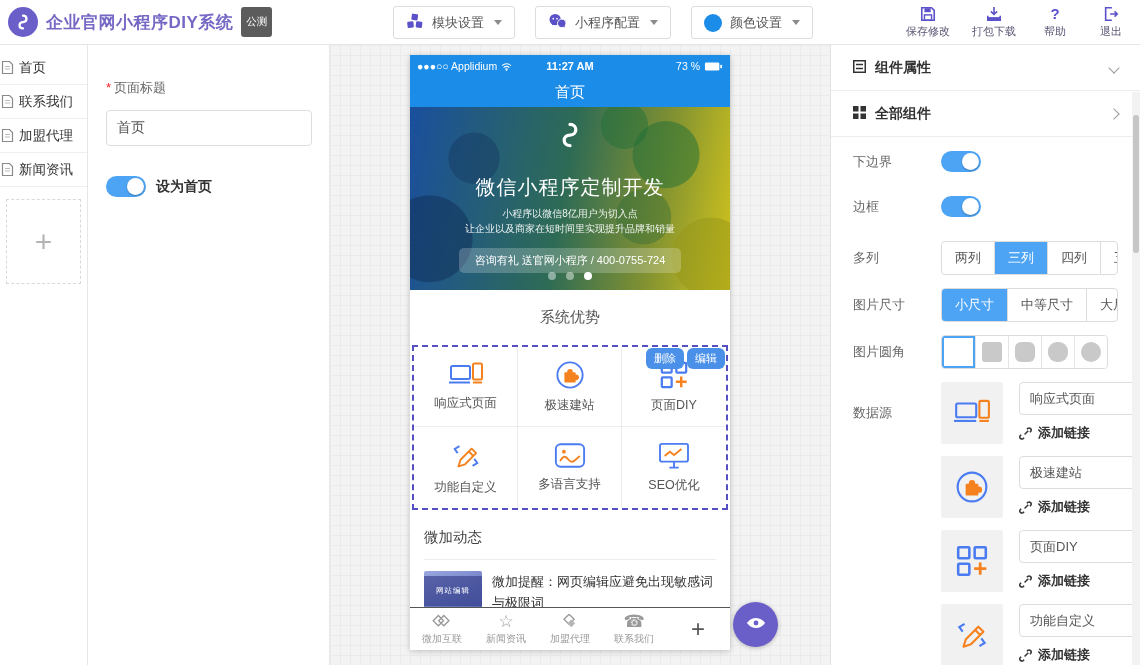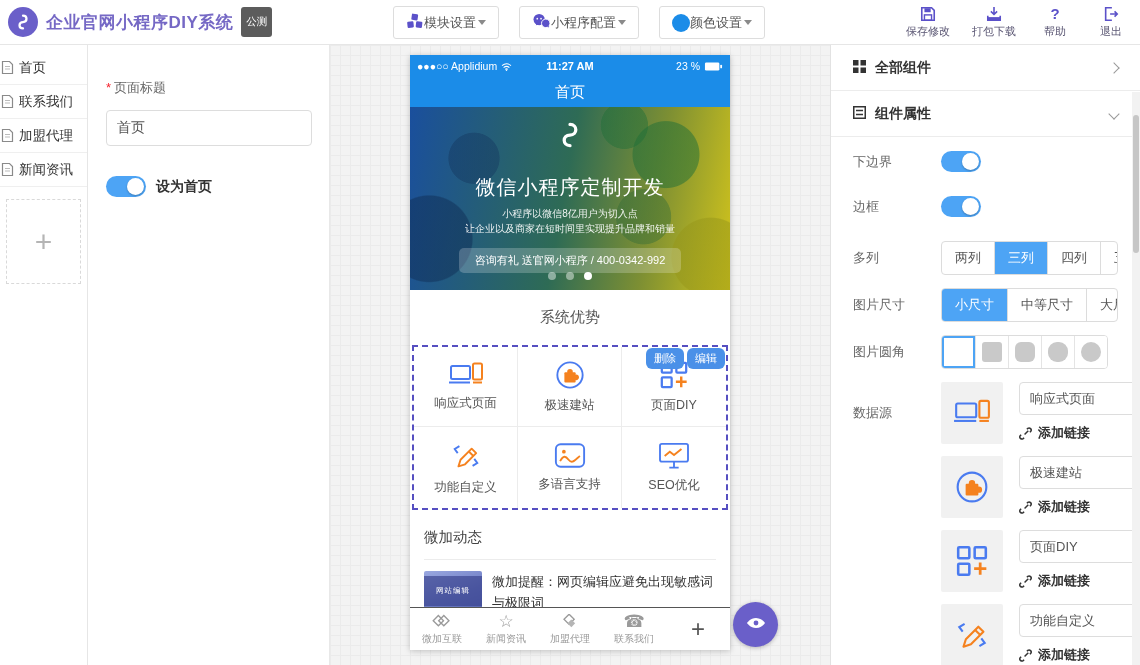--- a/index.html
+++ b/index.html
@@ -6,21 +6,21 @@
   html,body{width:1140px;height:665px;overflow:hidden;}
   body{font-family:"Liberation Sans","DejaVu Sans",sans-serif;background:#fff;color:#333;position:relative;}
 
   
   .hdr{position:absolute;top:0;left:0;width:1140px;height:45px;background:#fff;border-bottom:1px solid #e6e6e6;z-index:30;}
   .brand{position:absolute;left:8px;top:7px;display:flex;align-items:center;gap:8px;}
   .logo{width:30px;height:30px;border-radius:50%;background:#6a5fc9;display:flex;align-items:center;justify-content:center;}
   .brand-title{font-size:17px;font-weight:bold;color:#7568c5;letter-spacing:.5px;}
   .beta{background:#5c5c5c;color:#fff;font-size:10.5px;padding:8px 5px;border-radius:3px;}
   .hmenus{position:absolute;left:393px;top:6px;display:flex;gap:20px;}
-  .hbtn{display:flex;align-items:center;gap:0;height:33px;padding:0 12px;border:1px solid #ddd;border-radius:3px;background:#fff;font-size:13px;color:#555;cursor:pointer;}
+  .hbtn{display:flex;align-items:center;gap:8px;height:33px;padding:0 12px;border:1px solid #ddd;border-radius:3px;background:#fff;font-size:13px;color:#555;cursor:pointer;}
   .caret{width:0;height:0;border-left:4px solid transparent;border-right:4px solid transparent;border-top:5px solid #8a8a8a;margin-left:2px;}
   .color-dot{width:18px;height:18px;border-radius:50%;background:#1b8ce8;}
   .hactions{position:absolute;right:12px;top:5px;display:flex;gap:22px;}
   .haction{display:flex;flex-direction:column;align-items:center;gap:2px;cursor:pointer;min-width:34px;}
   .haction .ic{height:17px;display:flex;align-items:flex-end;justify-content:center;color:#5b51c9;font-weight:bold;font-size:15px;}
   .haction .lb{font-size:11px;color:#5a5673;}
 
   
   .pages-col{position:absolute;left:0;top:45px;width:88px;height:620px;background:#fff;border-right:1px solid #e6e6e6;padding-top:6px;}
   .pitem{height:34px;display:flex;align-items:center;gap:5px;padding-left:6px;border-bottom:1px solid #efefef;font-size:13.5px;color:#333;cursor:pointer;overflow:hidden;}
@@ -256,21 +256,21 @@
     <div class="pstatus">
       <span class="seg">
         <span>●●●○○ Applidium</span>
         <svg width="11" height="9" viewBox="0 0 12 10">
             <path d="M1 4a8 8 0 0 1 10 0M2.8 6.2a5 5 0 0 1 6.4 0M4.6 8.2a2.2 2.2 0 0 1 2.8 0" stroke="#fff" fill="none" stroke-width="1.2"></path>
             <circle cx="6" cy="9.2" r=".8" fill="#fff"></circle>
           </svg>
       </span>
       <span class="time">11:27 AM</span>
       <span class="seg">
-        <span>23 %</span>
+        <span>73 %</span>
         <svg width="19" height="9" viewBox="0 0 20 10">
             <rect x="0.5" y="0.5" width="16" height="9" rx="1.5" fill="#fff"></rect>
             <rect x="17.5" y="3" width="2" height="4" rx="1" fill="#fff"></rect>
           </svg>
       </span>
     </div>
 
     <div class="pnav">
       <span>首页</span>
     </div>
@@ -279,21 +279,21 @@
       <div class="blogo">
         <svg width="30" height="30" viewBox="0 0 24 24">
             <path d="M12 3.5c6.2 0 6.2 8.5 0 8.5s-6.2 8.5 0 8.5" stroke="#fff" stroke-width="2.6" fill="none" stroke-linecap="round"></path>
           </svg>
       </div>
       <div class="btitle">微信小程序定制开发</div>
       <div class="bsub">
         <div>小程序以微信8亿用户为切入点</div>
         <div>让企业以及商家在短时间里实现提升品牌和销量</div>
       </div>
-      <div class="cta">咨询有礼 送官网小程序  / 400-0342-992</div>
+      <div class="cta">咨询有礼 送官网小程序  / 400-0755-724</div>
       <div class="dots">
         <span class="dot"></span>
         <span class="dot"></span>
         <span class="dot on"></span>
       </div>
     </div>
 
     <div class="adv-title">系统优势</div>
 
     <div class="adv-sel">
@@ -412,45 +412,45 @@
     <span>
       <svg width="20" height="14" viewBox="0 0 20 14">
           <path d="M1 7s3.2-5 9-5 9 5 9 5-3.2 5-9 5-9-5-9-5z" fill="#fff"></path>
           <circle cx="10" cy="7" r="2.4" fill="#6a5fc9"></circle>
         </svg>
     </span>
   </div>
 </div>
 
 <div class="insp">
+  <div class="insp-hrow">
+    <span>
+      <svg width="13" height="13" viewBox="0 0 13 13">
+          <rect x="0.75" y="0.75" width="11.5" height="11.5" fill="none" stroke="#333" stroke-width="1.5"></rect>
+          <path d="M3 4.5h7M3 8.5h7" stroke="#333" stroke-width="1.3"></path>
+        </svg>
+    </span>
+    <span>组件属性</span>
+    <span class="spring"></span>
+    <span class="chev down"></span>
+  </div>
   <div class="insp-hrow">
     <span>
       <svg width="13" height="13" viewBox="0 0 13 13">
           <g fill="#333">
             <rect x="0" y="0" width="5.5" height="5.5"></rect>
             <rect x="7.5" y="0" width="5.5" height="5.5"></rect>
             <rect x="0" y="7.5" width="5.5" height="5.5"></rect>
             <rect x="7.5" y="7.5" width="5.5" height="5.5"></rect>
           </g>
         </svg>
     </span>
     <span>全部组件</span>
     <span class="spring"></span>
     <span class="chev right"></span>
-  </div>
-  <div class="insp-hrow">
-    <span>
-      <svg width="13" height="13" viewBox="0 0 13 13">
-          <rect x="0.75" y="0.75" width="11.5" height="11.5" fill="none" stroke="#333" stroke-width="1.5"></rect>
-          <path d="M3 4.5h7M3 8.5h7" stroke="#333" stroke-width="1.3"></path>
-        </svg>
-    </span>
-    <span>组件属性</span>
-    <span class="spring"></span>
-    <span class="chev down"></span>
   </div>
 
   <div class="insp-content">
     <div class="prop-row">
       <span class="prop-label">下边界</span>
       <div class="switch"></div>
     </div>
     <div class="prop-row">
       <span class="prop-label">边框</span>
       <div class="switch"></div>

